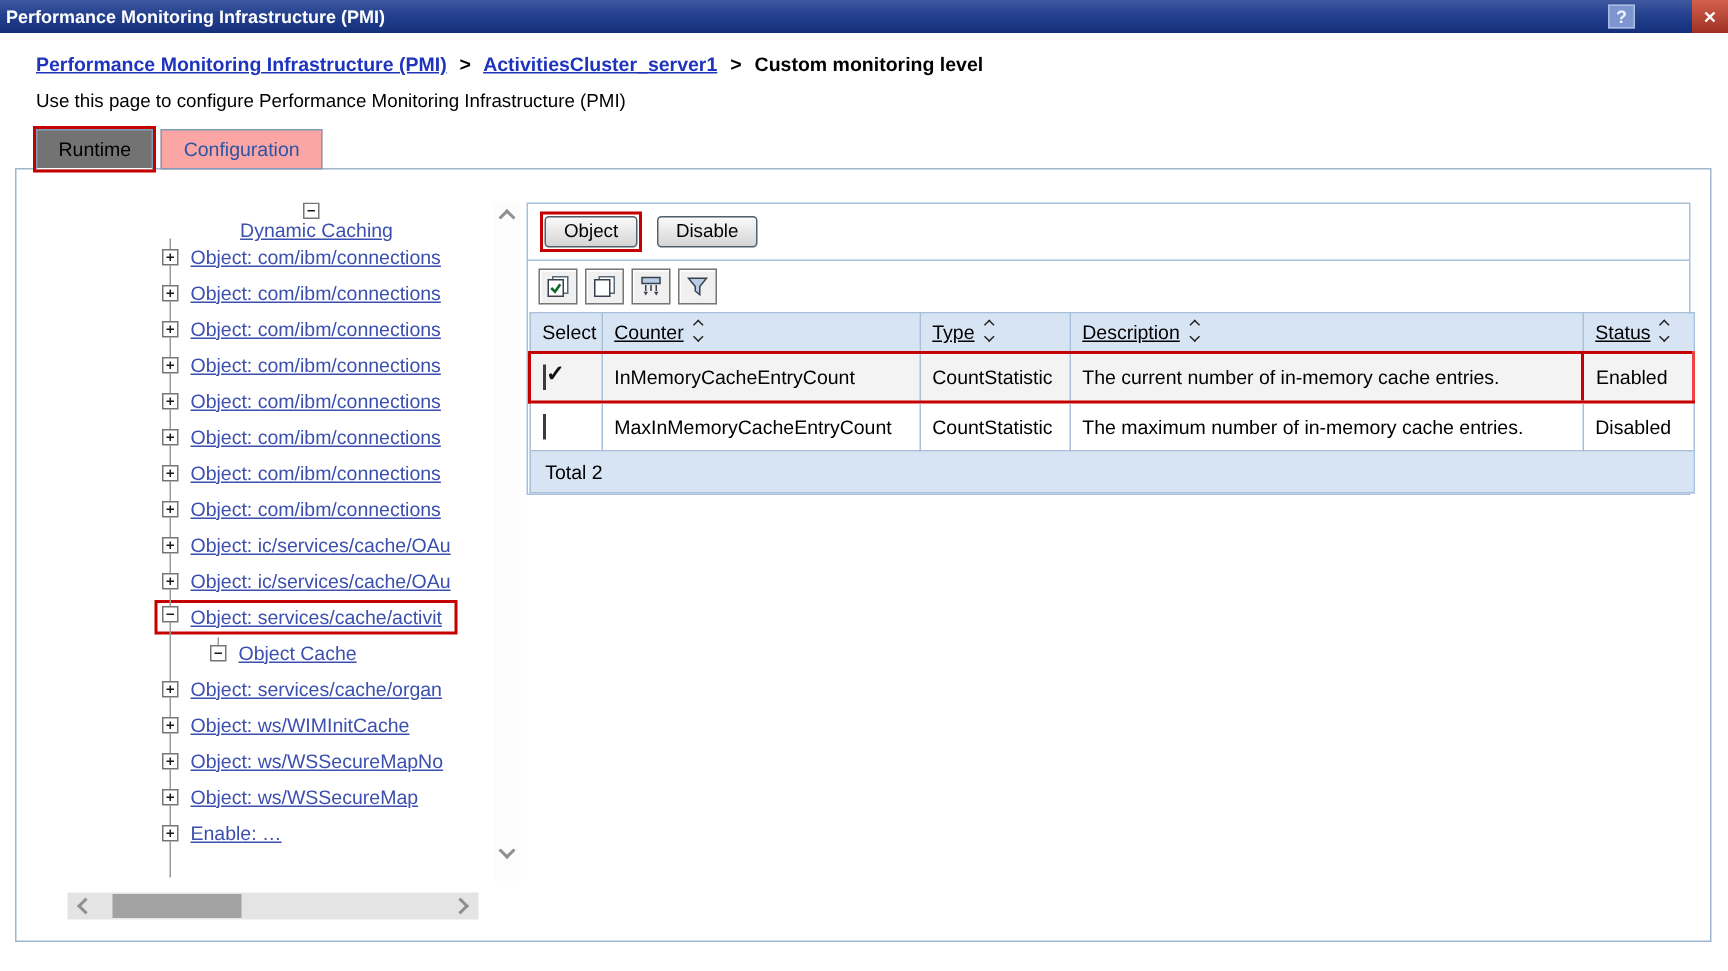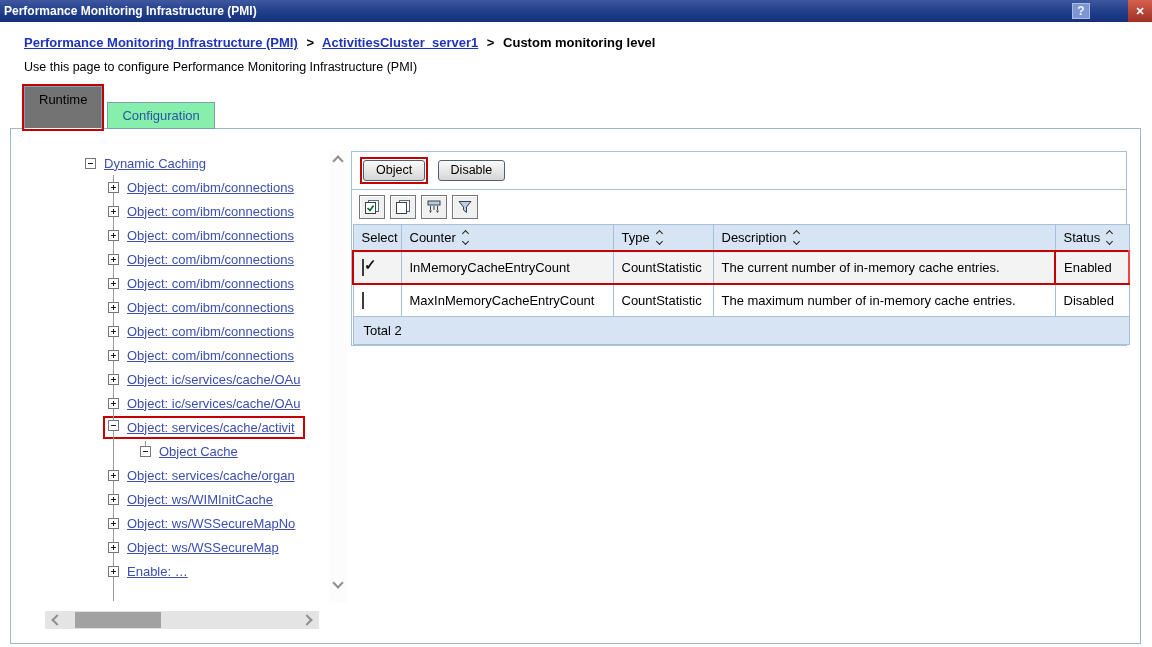--- a/index.html
+++ b/index.html
@@ -26,29 +26,29 @@
   }
   
   .breadcrumb{ margin:13px 0 0 24px; font-size:13px; font-weight:bold; }
   .breadcrumb a{ color:#1f34bd; text-decoration:underline; cursor:pointer; }
   .breadcrumb .sep{ margin:0 5px; }
   .intro{ margin:10px 0 0 24px; font-size:12.5px; }
   
   .tabs{ display:flex; margin:12px 0 -1px 24px; position:relative; z-index:3; }
   .tab{ font-size:13px; padding:5px 14px 5px; border:1px solid #7f9db9; margin-right:5px; cursor:pointer; }
   .tab.active{ background:#737373; border-bottom-color:#fff; outline:2px solid #c40000; color:#000; position:relative; }
-  .tab.inactive{ background:#86efac; color:#2a55a5;margin-top:16px; }
+  .tab.inactive{ background:#fca5a5; color:#2a55a5; }
   
   .panel{ margin:0 11px 0 10px; border:1px solid #9fb6cf; height:516px; background:#fff; display:flex; }
   
   .left-col{ margin:22px 0 0 34px; flex:none; }
   .tree-wrap{ display:flex; }
   .tree{ width:284px; height:456px; position:relative; overflow:hidden; font-size:13px; }
   .trow{ height:24px; display:flex; align-items:center; white-space:nowrap; }
-  .lv0{ padding-left:40px; } .lv1{ padding-left:63px; } .lv2{ padding-left:95px; } .lv3{ padding-left:122px; }
+  .lv0{ padding-left:40px;flex-direction:column; } .lv1{ padding-left:63px; } .lv2{ padding-left:95px; } .lv3{ padding-left:122px; }
   .ebox{ width:11px; height:11px; border:1px solid #767676; background:#fff; position:relative; flex:none; z-index:2; cursor:pointer; }
   .ebox::before{ content:''; position:absolute; left:2px; right:2px; top:4px; height:1px; background:#1a1a1a; }
   .ebox.plus::after{ content:''; position:absolute; top:2px; bottom:2px; left:4px; width:1px; background:#1a1a1a; }
   .tlabel{ margin-left:8px; color:#3b4fae; text-decoration:underline; cursor:pointer; }
   .red-wrap-tree{ display:inline-flex; align-items:flex-start; border:2px solid #c40000; padding:2px 8px 2px 3px; margin-left:-5px; }
   .trunk{ position:absolute; width:0; border-left:1px solid #9a9a9a; z-index:1; }
   #trunkA{ left:68px; top:24px; height:426px; }
   #trunkB{ left:100px; top:290px; height:16px; }
   .corner{ width:12px; height:13px; border-left:1px solid #9a9a9a; border-bottom:1px solid #9a9a9a; margin-top:-9px; flex:none; }
   .corner + .tlabel{ margin-left:4px; }
@@ -70,21 +70,21 @@
     background:linear-gradient(180deg,#fafafa,#d5d5d5); border:1px solid #50606f; border-radius:3px; cursor:pointer;
   }
   .red-wrap-btn{ display:inline-block; border:2px solid #c40000; padding:1px; margin-right:5px; }
   .iconrow{ border-top:1px solid #a9c0db; padding:5px 7px; display:flex; gap:5px; }
   .icon-btn{ width:26px; height:24px; background:#f0f0f0; border:1px solid #777;
              box-shadow:inset 1px 1px 0 #fff; display:flex; align-items:center; justify-content:center; cursor:pointer; }
   
   table.ctable{ width:100%; border-collapse:collapse; border-top:1px solid #a9c0db; font-size:13px; table-layout:fixed; }
   .ctable th{ background:#d7e4f3; border:1px solid #a9c0db; font-weight:normal; text-align:left; padding:5px 8px; }
   .ctable td{ border:1px solid #a9c0db; padding:8px 8px; background:#fff; }
-  .th-flex{ display:flex; align-items:center; gap:7px; }
+  .th-flex{ display:flex; gap:7px;text-decoration:underline; }
   .sort{ display:inline-flex; flex-direction:column; gap:3px; }
   .c-up,.c-down{ width:5px; height:5px; border-left:1px solid #222; border-top:1px solid #222; }
   .c-up{ transform:rotate(45deg); } .c-down{ transform:rotate(-135deg); }
   .col-select{ width:48px; } .col-counter{ width:212px; } .col-type{ width:100px; }
   .col-desc{ width:342px; } .col-status{ width:74px; }
   .cb{ width:14px; height:14px; border:1px solid #3c3c3c; background:#fff; margin:0 auto; position:relative; cursor:pointer; }
   .cb.checked::after{ content:"\2713"; position:absolute; left:1px; top:-4px; font-size:15px; font-weight:bold; color:#111; }
   tr.annotated td{ border-top:2px solid #c40000; border-bottom:2px solid #c40000; background:#f3f3f3; }
   tr.annotated td:first-child{ border-left:2px solid #c40000; }
   tr.annotated td.status-cell{ border-left:2px solid #c40000; border-right:2px solid #ef4444; }

